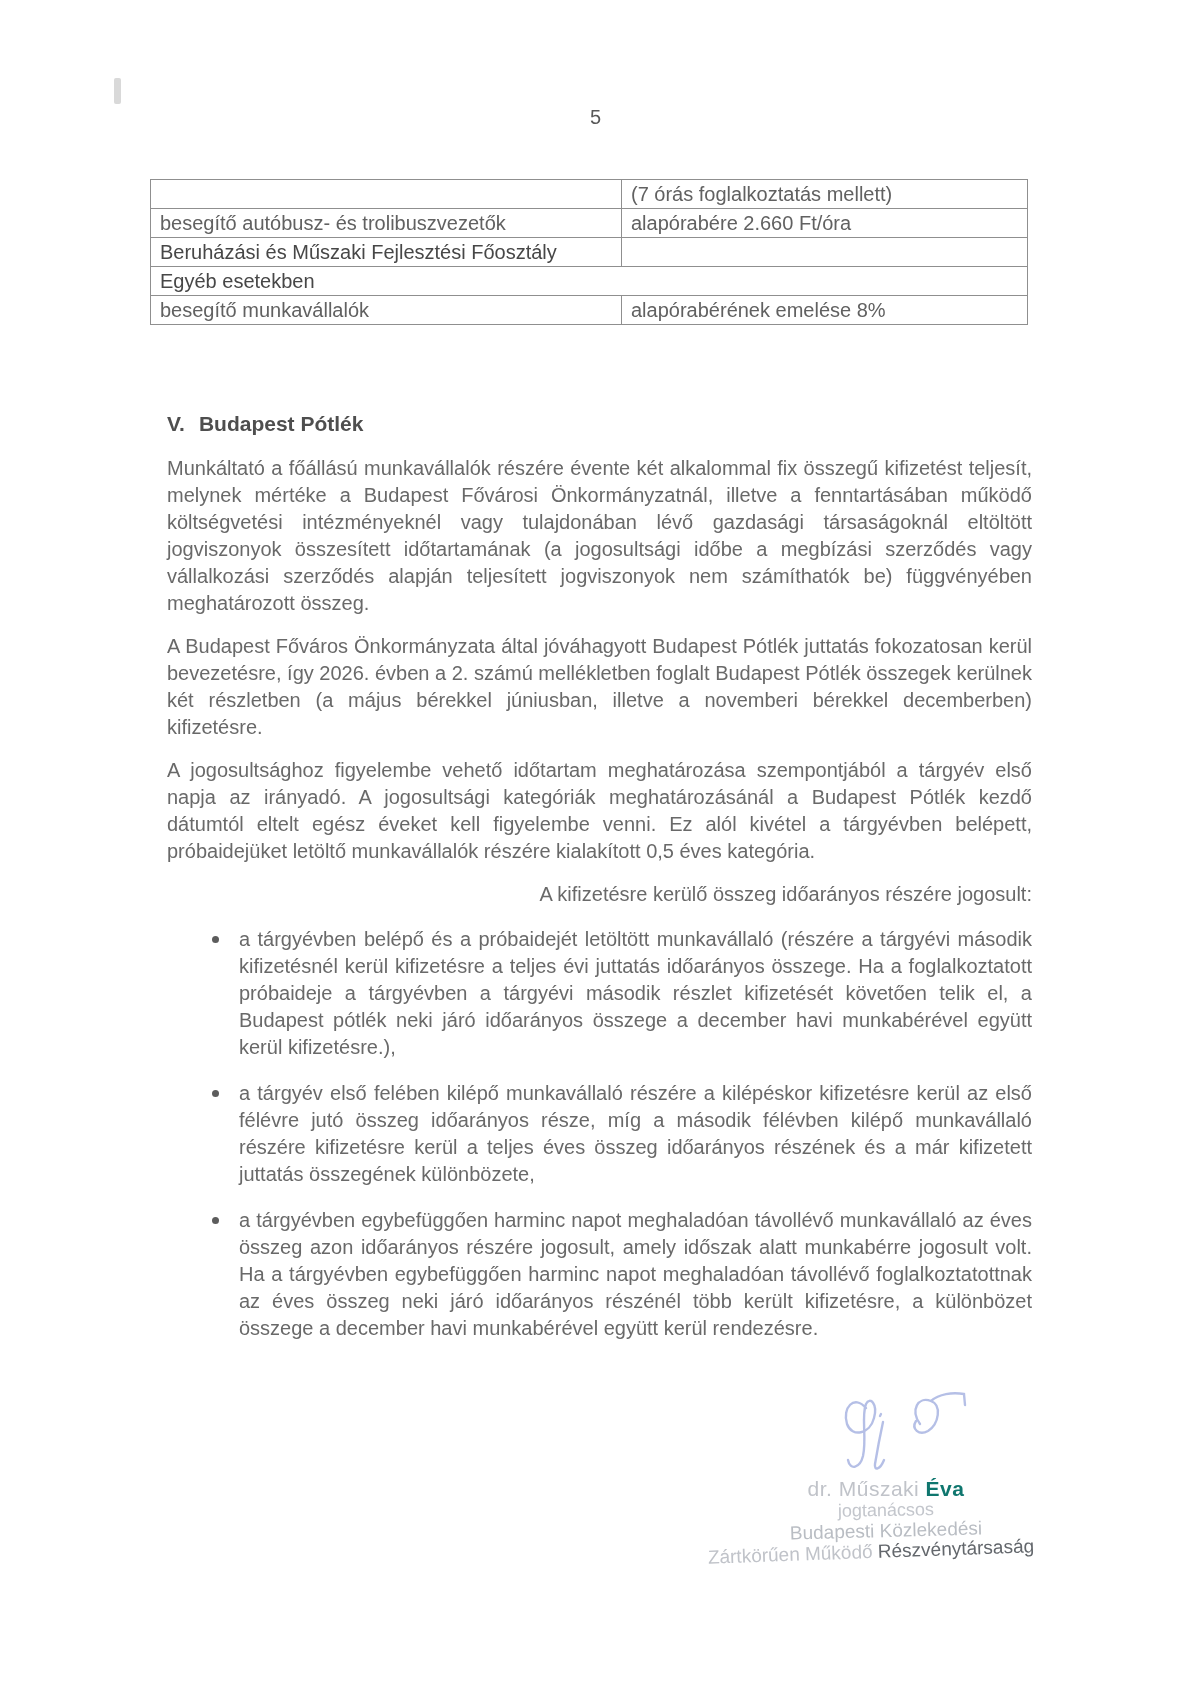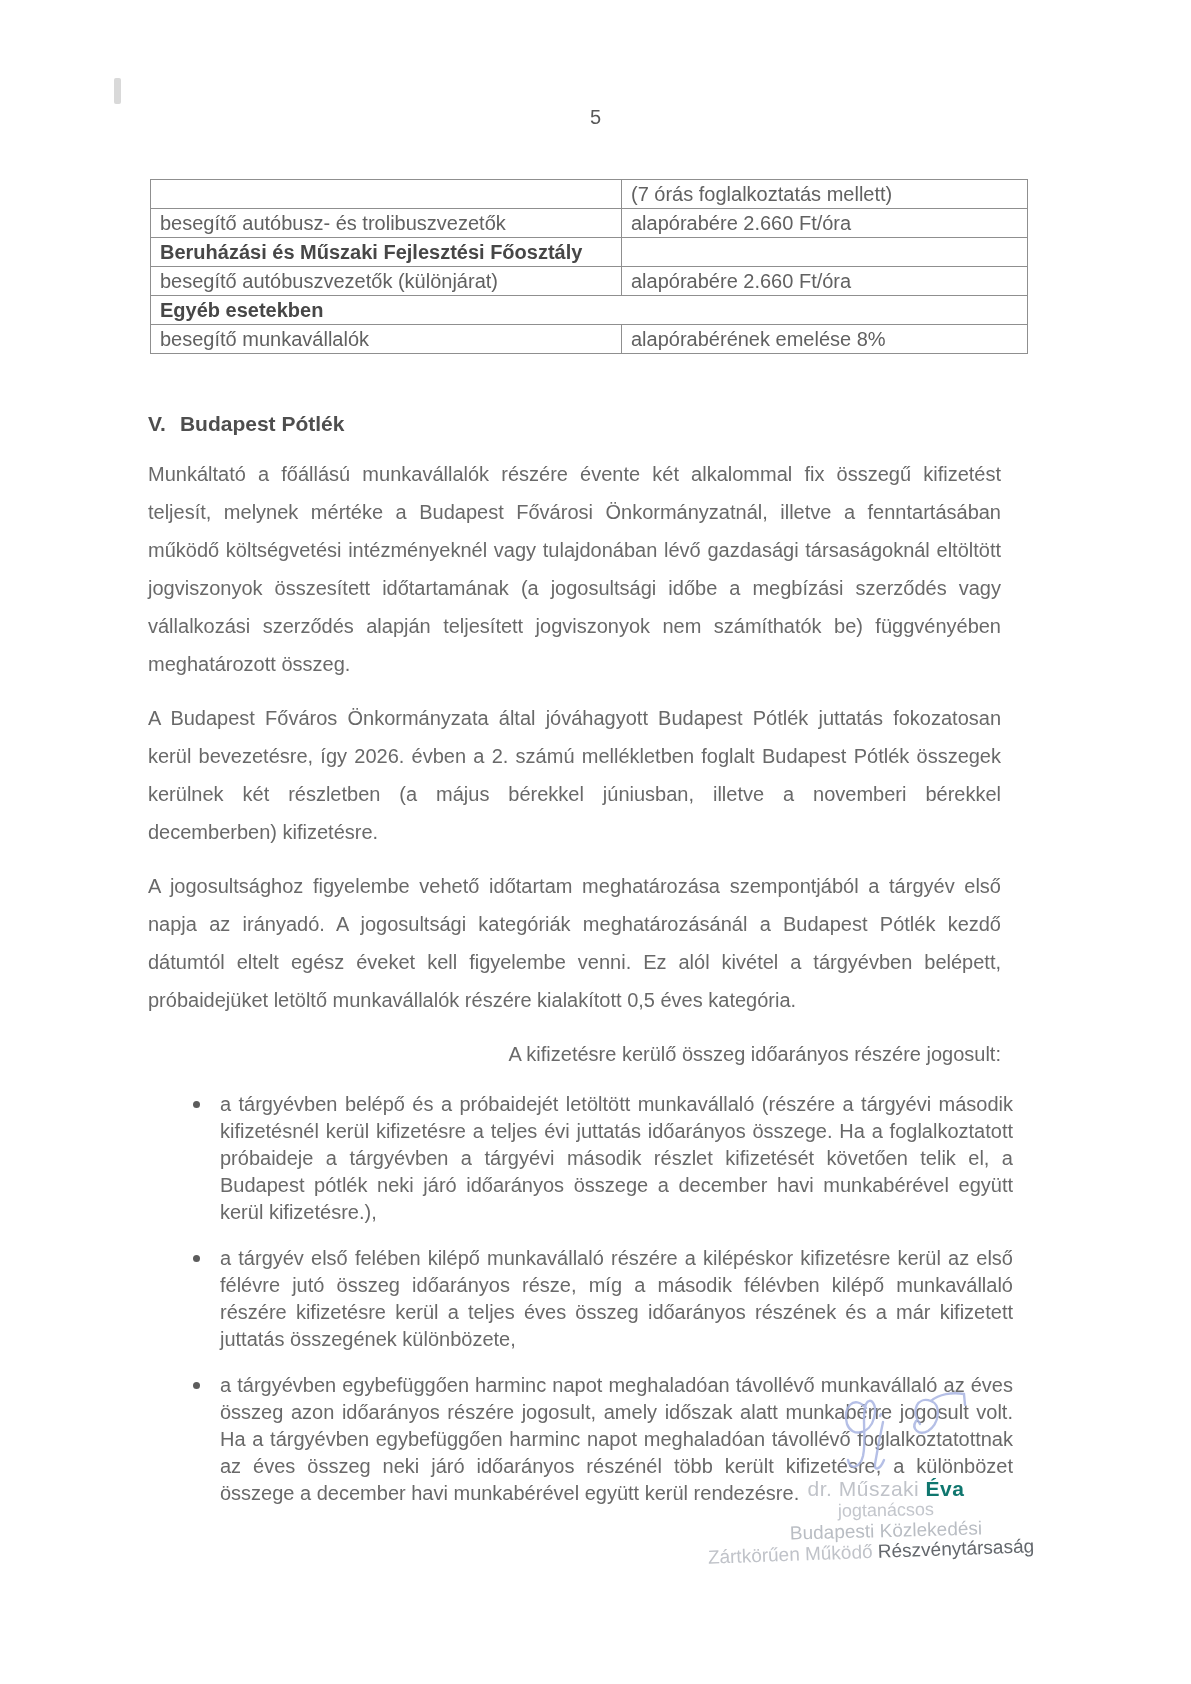--- a/index.html
+++ b/index.html
@@ -17,30 +17,30 @@
   }
   table.wage {
     position:absolute; left:150px; top:179px; width:878px;
     border-collapse:collapse; table-layout:fixed; color:#616161;
   }
   table.wage td {
     border:1.5px solid #8f8f8f; height:26px; padding:1px 9px;
     font-size:20px; vertical-align:middle; overflow:hidden; white-space:nowrap;
   }
   td.c1 { width:452px; }
-  td.boldcell { font-weight:bold; color:#474747; }
+  td.boldcell { font-weight:normal; color:#474747; }
   .content {
-    position:absolute; left:148px; top:412px; width:865px; color:#696969;
+    position:absolute; left:167px; top:412px; width:865px; color:#696969;
   }
   .sec-heading {
     font-size:21px; font-weight:bold; color:#4e4e4e; margin:0 0 19px 0;
   }
   .sec-heading .hnum { margin-right:14px; }
   .content p {
-    font-size:20px; line-height:38px; text-align:justify; margin:0 12px 16px 0;
+    font-size:20px; line-height:27px; text-align:justify; margin:0 0 16px 0;
   }
   .content p.nojust { text-align:right; }
   ul.blist { list-style:none; margin:18px 0 0 0; padding:0; }
   ul.blist li {
     position:relative; padding-left:72px; margin-bottom:19px;
     font-size:20px; line-height:27px; text-align:justify; color:#696969;
   }
   .blt {
     position:absolute; left:45px; top:10px; width:7px; height:7px;
     border-radius:50%; background:#5c5c5c;
@@ -71,24 +71,20 @@
         <td class="c1"></td>
         <td>(7 órás foglalkoztatás mellett)</td>
       </tr>
       <tr>
         <td class="c1">besegítő autóbusz- és trolibuszvezetők</td>
         <td>alapórabére 2.660 Ft/óra</td>
       </tr>
       <tr>
         <td class="c1 boldcell">Beruházási és Műszaki Fejlesztési Főosztály</td>
         <td></td>
-      </tr>
-      <tr>
-        <td class="c1">besegítő autóbuszvezetők (különjárat)</td>
-        <td>alapórabére 2.660 Ft/óra</td>
       </tr>
       <tr>
         <td class="boldcell" colspan="2">Egyéb esetekben</td>
       </tr>
       <tr>
         <td class="c1">besegítő munkavállalók</td>
         <td>alapórabérének emelése 8%</td>
       </tr>
     </tbody>
   </table>

